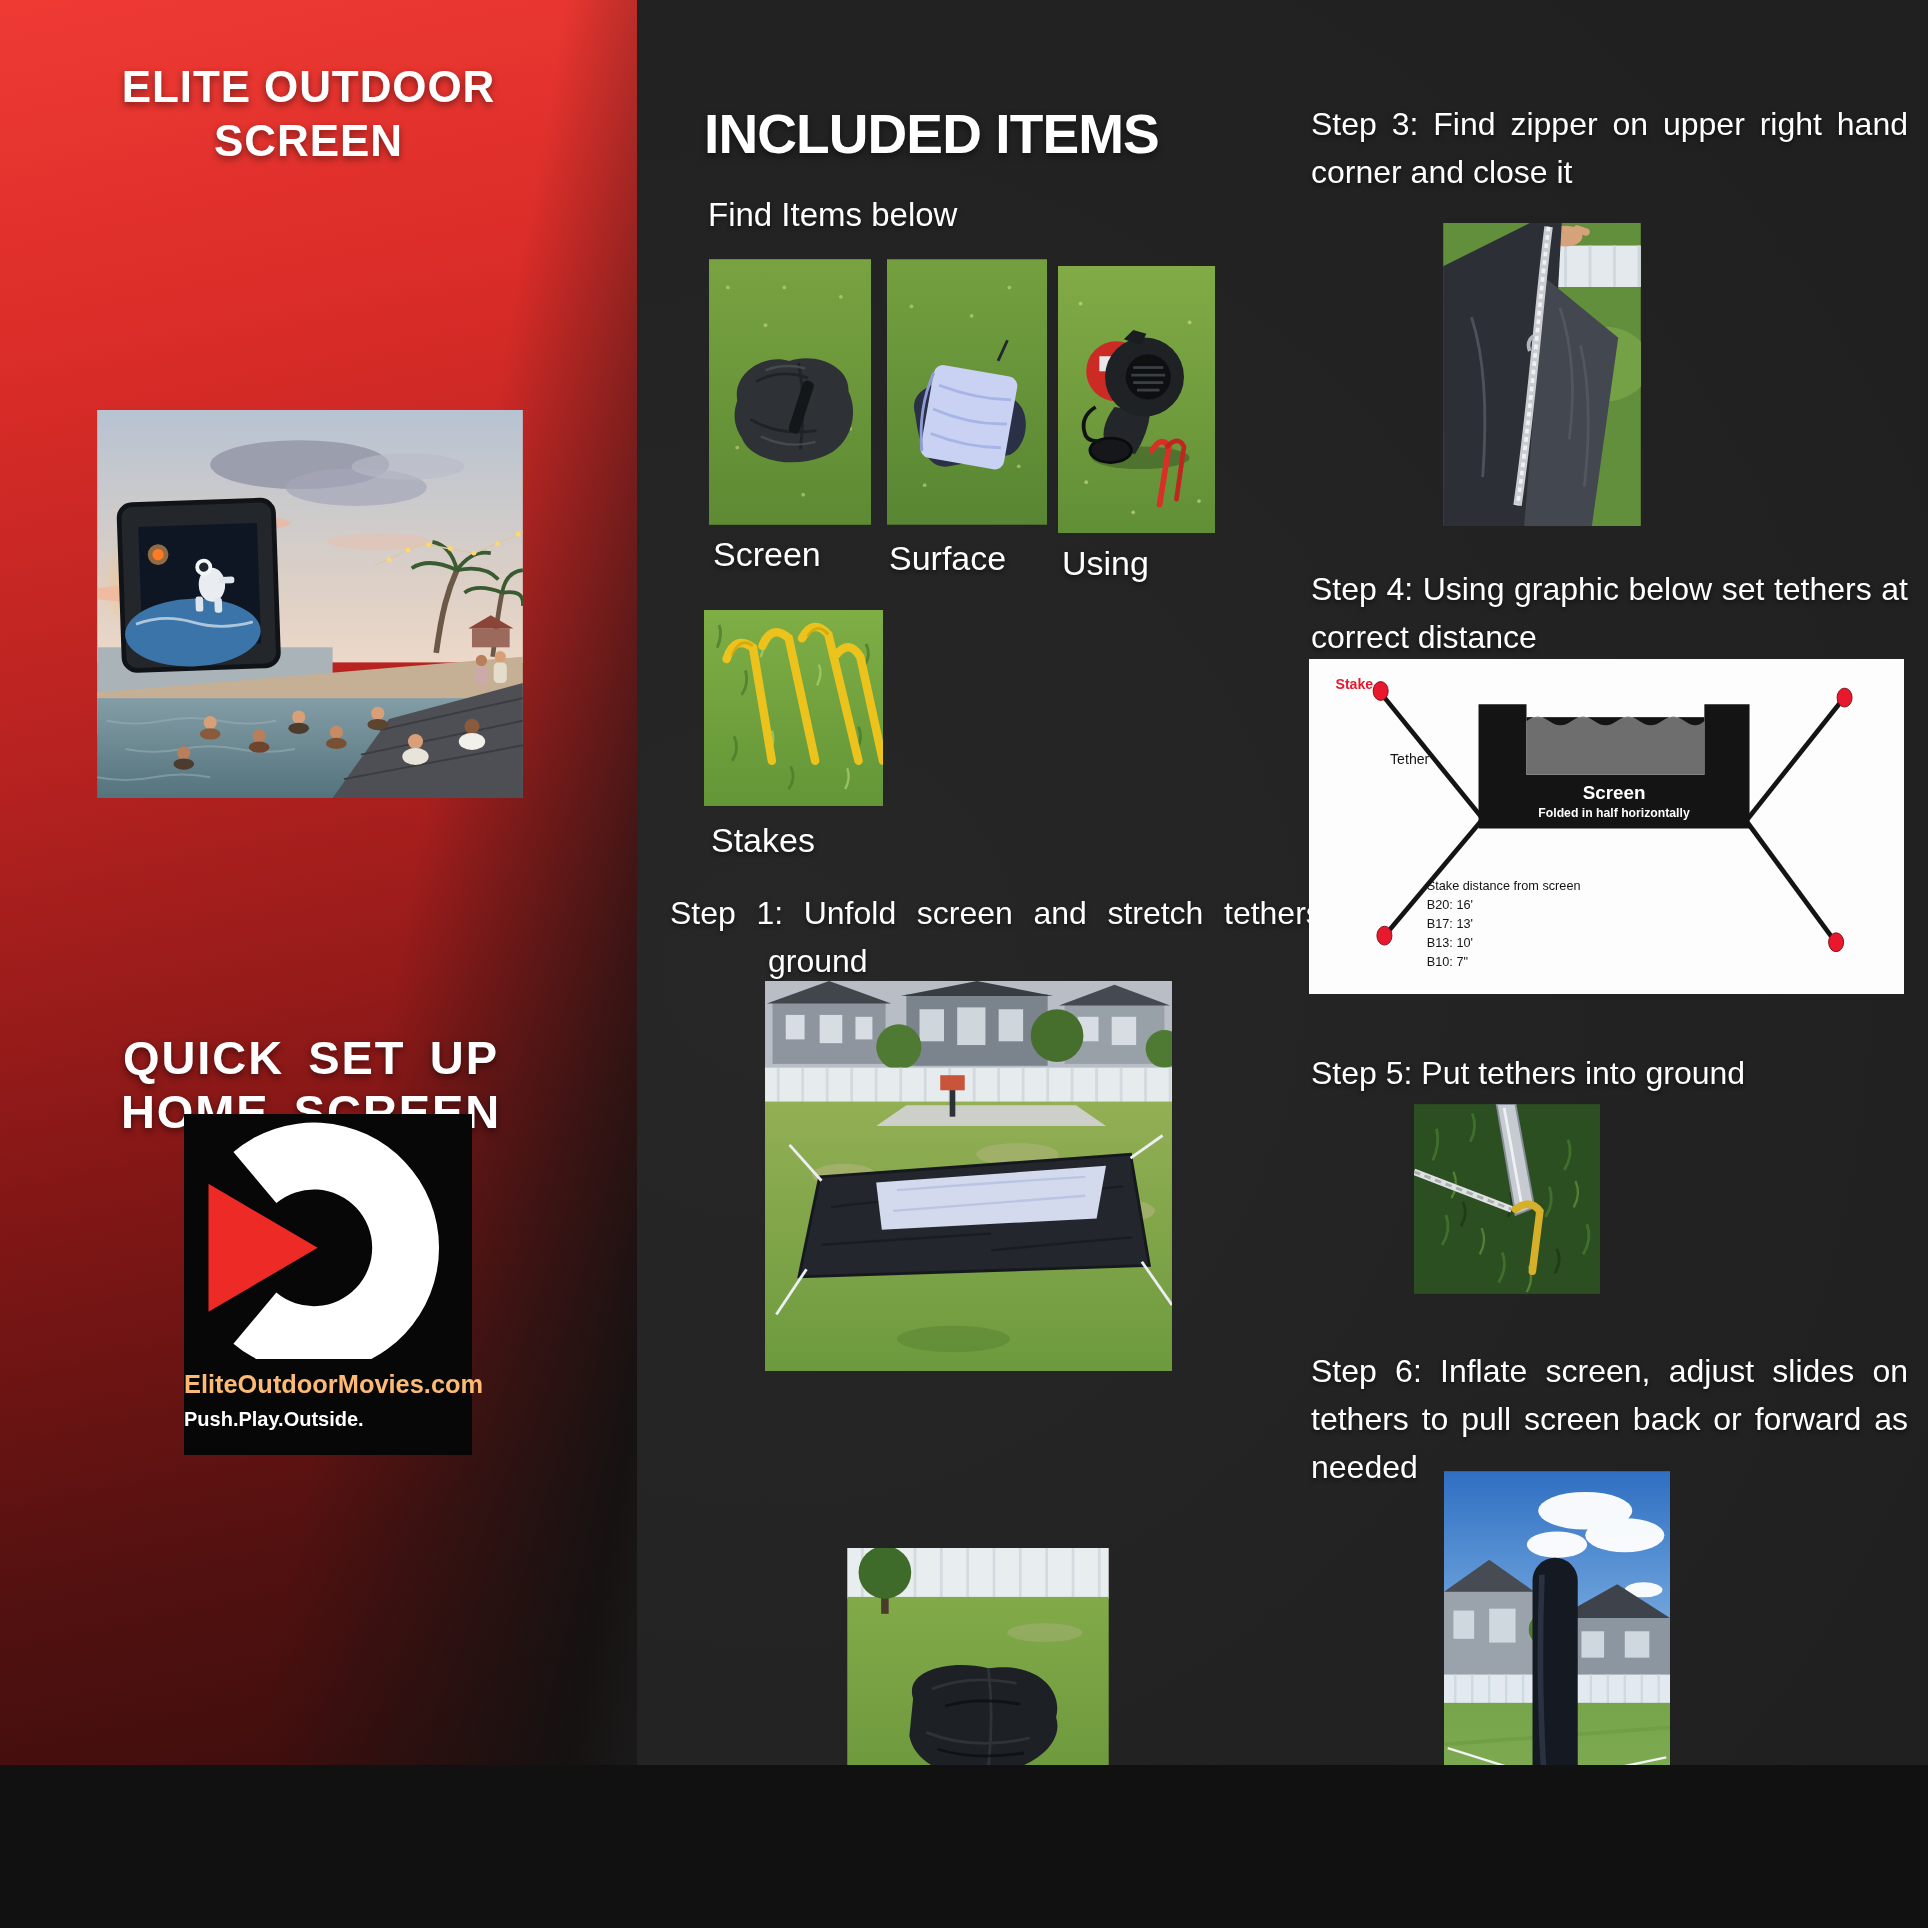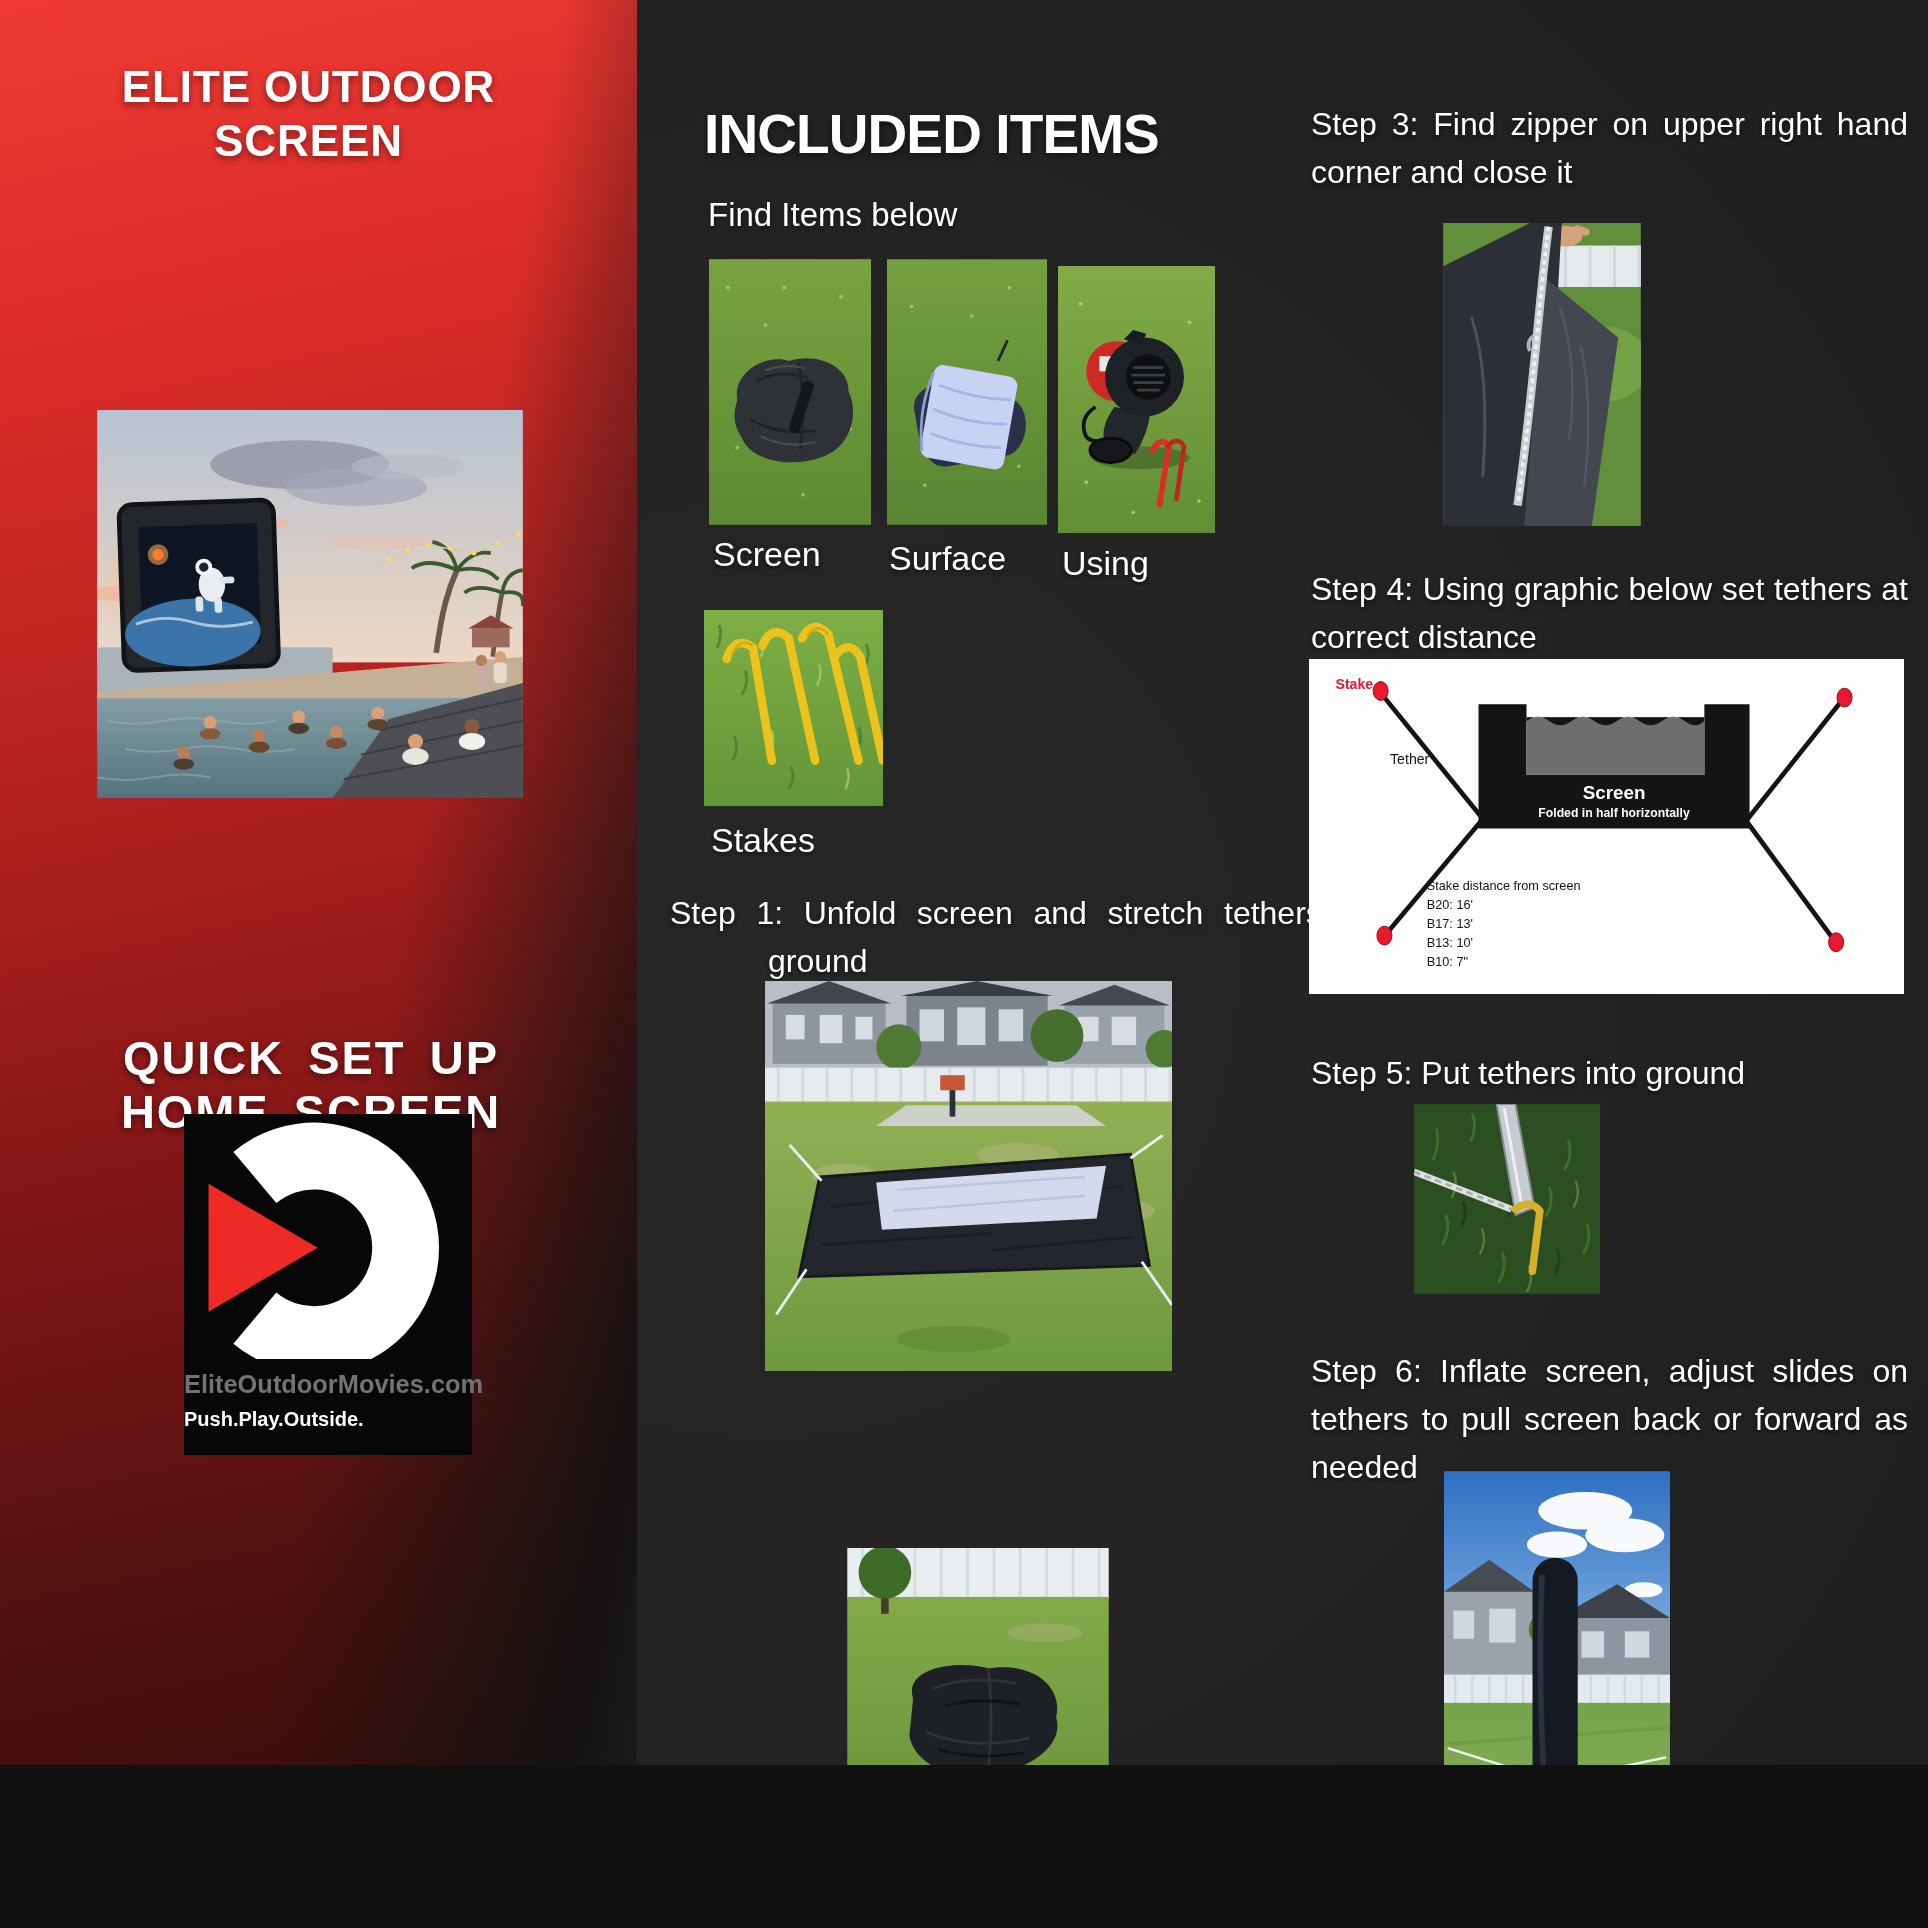--- a/index.html
+++ b/index.html
@@ -12,21 +12,21 @@
       linear-gradient(100deg, rgba(16,16,16,0) 58%, rgba(18,18,18,.92) 90%, #1d1d1d 100%),
       linear-gradient(168deg, #ef3a34 0%, #da2c28 18%, #b52220 38%, #841716 58%, #521110 78%, #2e0b0a 100%);}
   .brand-title{position:absolute;left:45px;top:60px;width:527px;text-align:center;
     font-size:44px;font-weight:bold;letter-spacing:0.9px;line-height:1.22;
     text-shadow:0 2.8px 7.5px rgba(0,0,0,.45);}
   .tagline{position:absolute;left:19px;top:991px;width:584px;text-align:center;
     font-size:47px;font-weight:bold;letter-spacing:1.9px;line-height:1.14;word-spacing:9.4px;
     text-shadow:0 2.8px 7.5px rgba(0,0,0,.5);margin-top:40px;}
   .logo-card{position:absolute;left:184px;top:1114px;width:288px;height:341px;background:#070707;}
   .logo-site{position:absolute;left:0;top:256px;width:288px;text-align:right;
-    font-size:25.4px;font-weight:bold;color:#737373;}
+    font-size:25.4px;font-weight:bold;color:#fdba74;}
   .logo-slogan{position:absolute;left:0;top:294px;width:288px;text-align:left;
     font-size:20px;font-weight:bold;color:#fff;}
   
   .ph{position:absolute;}
   .ph svg{display:block;}
   .label{position:absolute;font-size:34px;color:#fff;text-shadow:0 1.9px 4.7px rgba(0,0,0,.55);}
   .step{position:absolute;font-size:32px;line-height:48px;color:#fff;text-align:justify;
         text-shadow:0 1.9px 4.7px rgba(0,0,0,.55);}
   
   .included-heading{position:absolute;left:704px;top:102px;font-size:55px;font-weight:bold;

